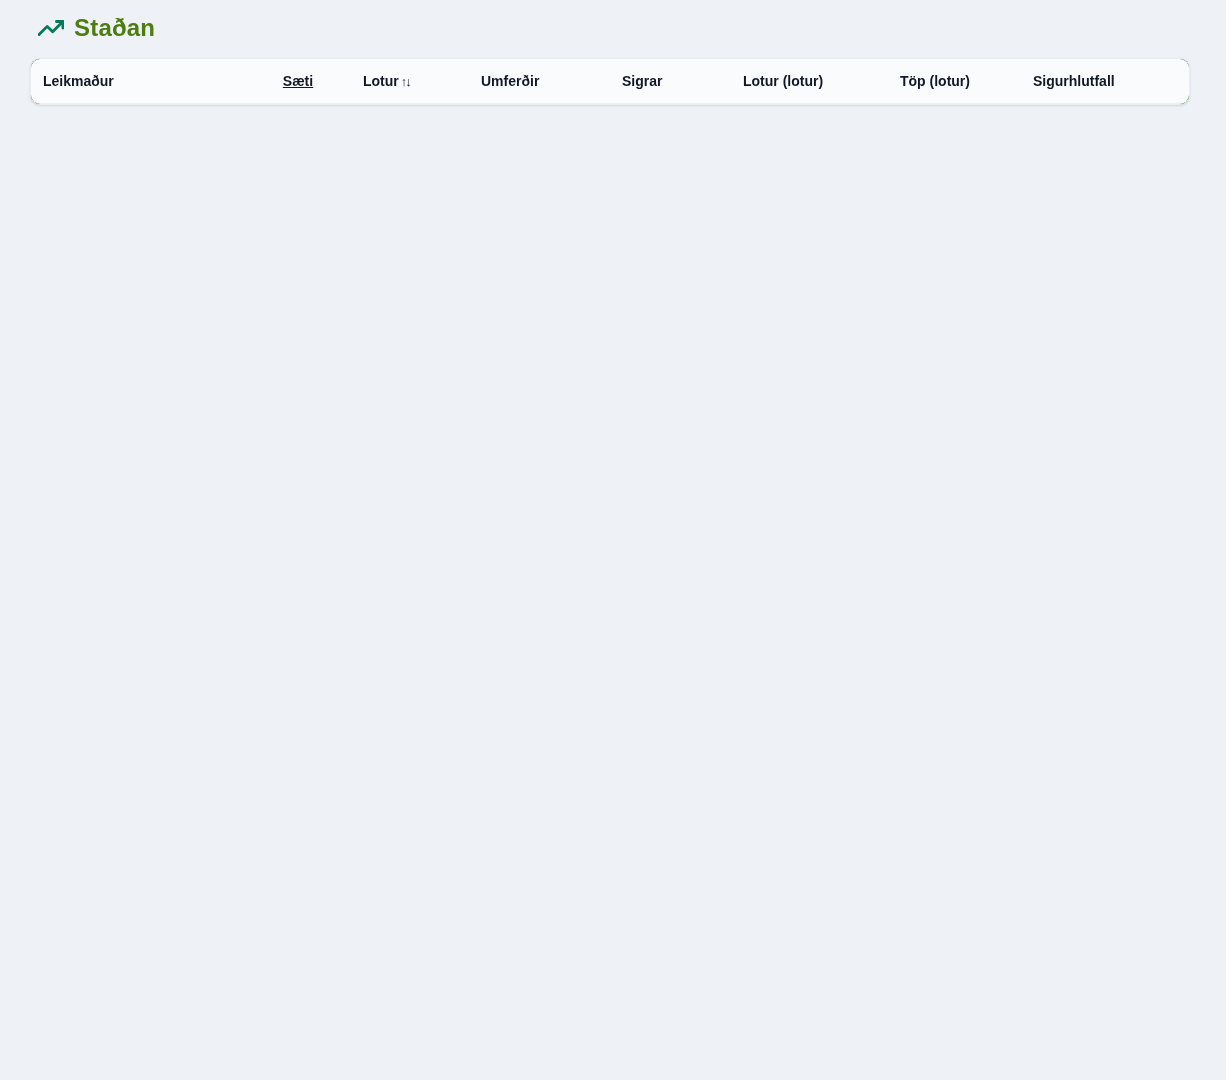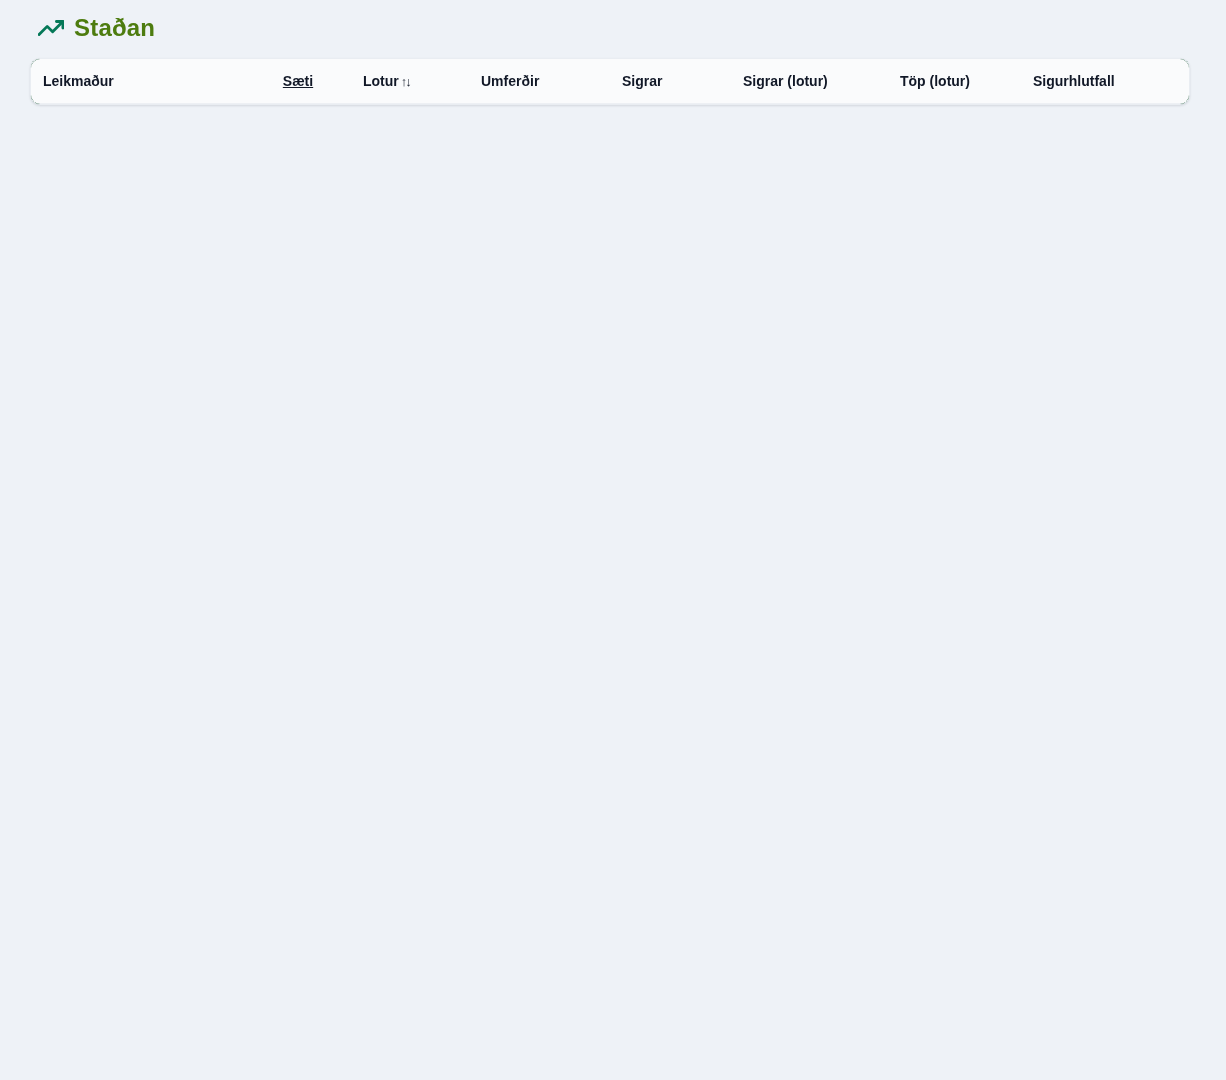--- a/index.html
+++ b/index.html
@@ -62,21 +62,21 @@
         <col style="width:133px">
           <col style="width:178px">
       </colgroup>
       <thead>
         <tr>
           <th class="th-name">Leikmaður</th>
           <th class="th-center">Sæti</th>
           <th><span>Lotur</span><span class="sort">↑↓</span></th>
           <th>Umferðir</th>
           <th>Sigrar</th>
-          <th>Sigrar (lotur)</th>
+          <th>Lotur (lotur)</th>
           <th>Töp (lotur)</th>
           <th>Sigurhlutfall</th>
         </tr>
       </thead>
       <tbody id="standings-body"></tbody>
     </table>
   </div>
 
 </div>
 

